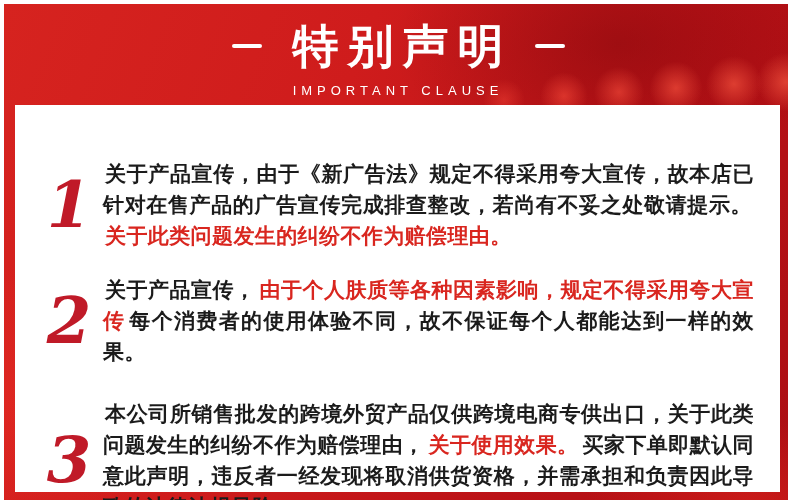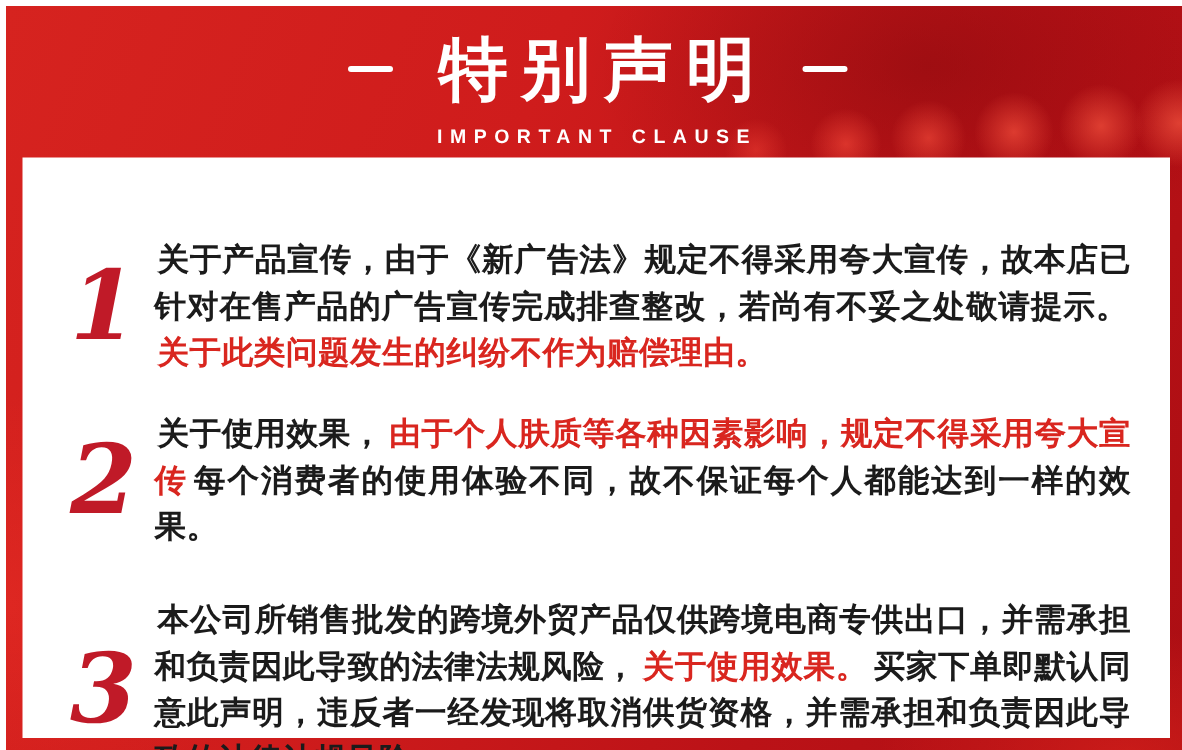--- a/index.html
+++ b/index.html
@@ -57,21 +57,21 @@
     font-size: 46px;
     font-weight: bold;
     letter-spacing: 9px;
     text-indent: 9px;
     line-height: 1.1;
     white-space: nowrap;
   }
   .sub-title {
     color: var(--title-text);
     font-size: 13px;
-    font-weight: bold;
+    font-weight: normal;
     letter-spacing: 5px;
     margin-top: 5px;
     white-space: nowrap;
   }
   .card {
     position: absolute;
     left: 11px; top: 101px;
     width: 765px; height: 387px;
     background: var(--card-bg);
     padding: 47px 20px 0 24px;
@@ -120,22 +120,22 @@
 
   <div class="card">
     <div>
   <div class="item">
     <div class="item-number">1</div>
     <div class="item-text"><span class="seg">关于产品宣传，由于《新广告法》规定不得采用夸大宣传，故本店已针对在售产品的广告宣传完成排查整改，若尚有不妥之处敬请提示。</span><span class="seg emphasis">关于此类问题发生的纠纷不作为赔偿理由。</span></div>
   </div>
 
   <div class="item gap-1">
     <div class="item-number">2</div>
-    <div class="item-text"><span class="seg">关于使用效果，</span><span class="seg emphasis">由于个人肤质等各种因素影响，规定不得采用夸大宣传</span><span class="seg">每个消费者的使用体验不同，故不保证每个人都能达到一样的效果。</span></div>
+    <div class="item-text"><span class="seg">关于产品宣传，</span><span class="seg emphasis">由于个人肤质等各种因素影响，规定不得采用夸大宣传</span><span class="seg">每个消费者的使用体验不同，故不保证每个人都能达到一样的效果。</span></div>
   </div>
 
   <div class="item gap-2">
     <div class="item-number">3</div>
-    <div class="item-text"><span class="seg">本公司所销售批发的跨境外贸产品仅供跨境电商专供出口，并需承担和负责因此导致的法律法规风险，</span><span class="seg emphasis">关于使用效果。</span><span class="seg">买家下单即默认同意此声明，违反者一经发现将取消供货资格，并需承担和负责因此导致的法律法规风险。</span></div>
+    <div class="item-text"><span class="seg">本公司所销售批发的跨境外贸产品仅供跨境电商专供出口，关于此类问题发生的纠纷不作为赔偿理由，</span><span class="seg emphasis">关于使用效果。</span><span class="seg">买家下单即默认同意此声明，违反者一经发现将取消供货资格，并需承担和负责因此导致的法律法规风险。</span></div>
   </div>
 </div>
   </div>
 </div>
 
 </body></html>

